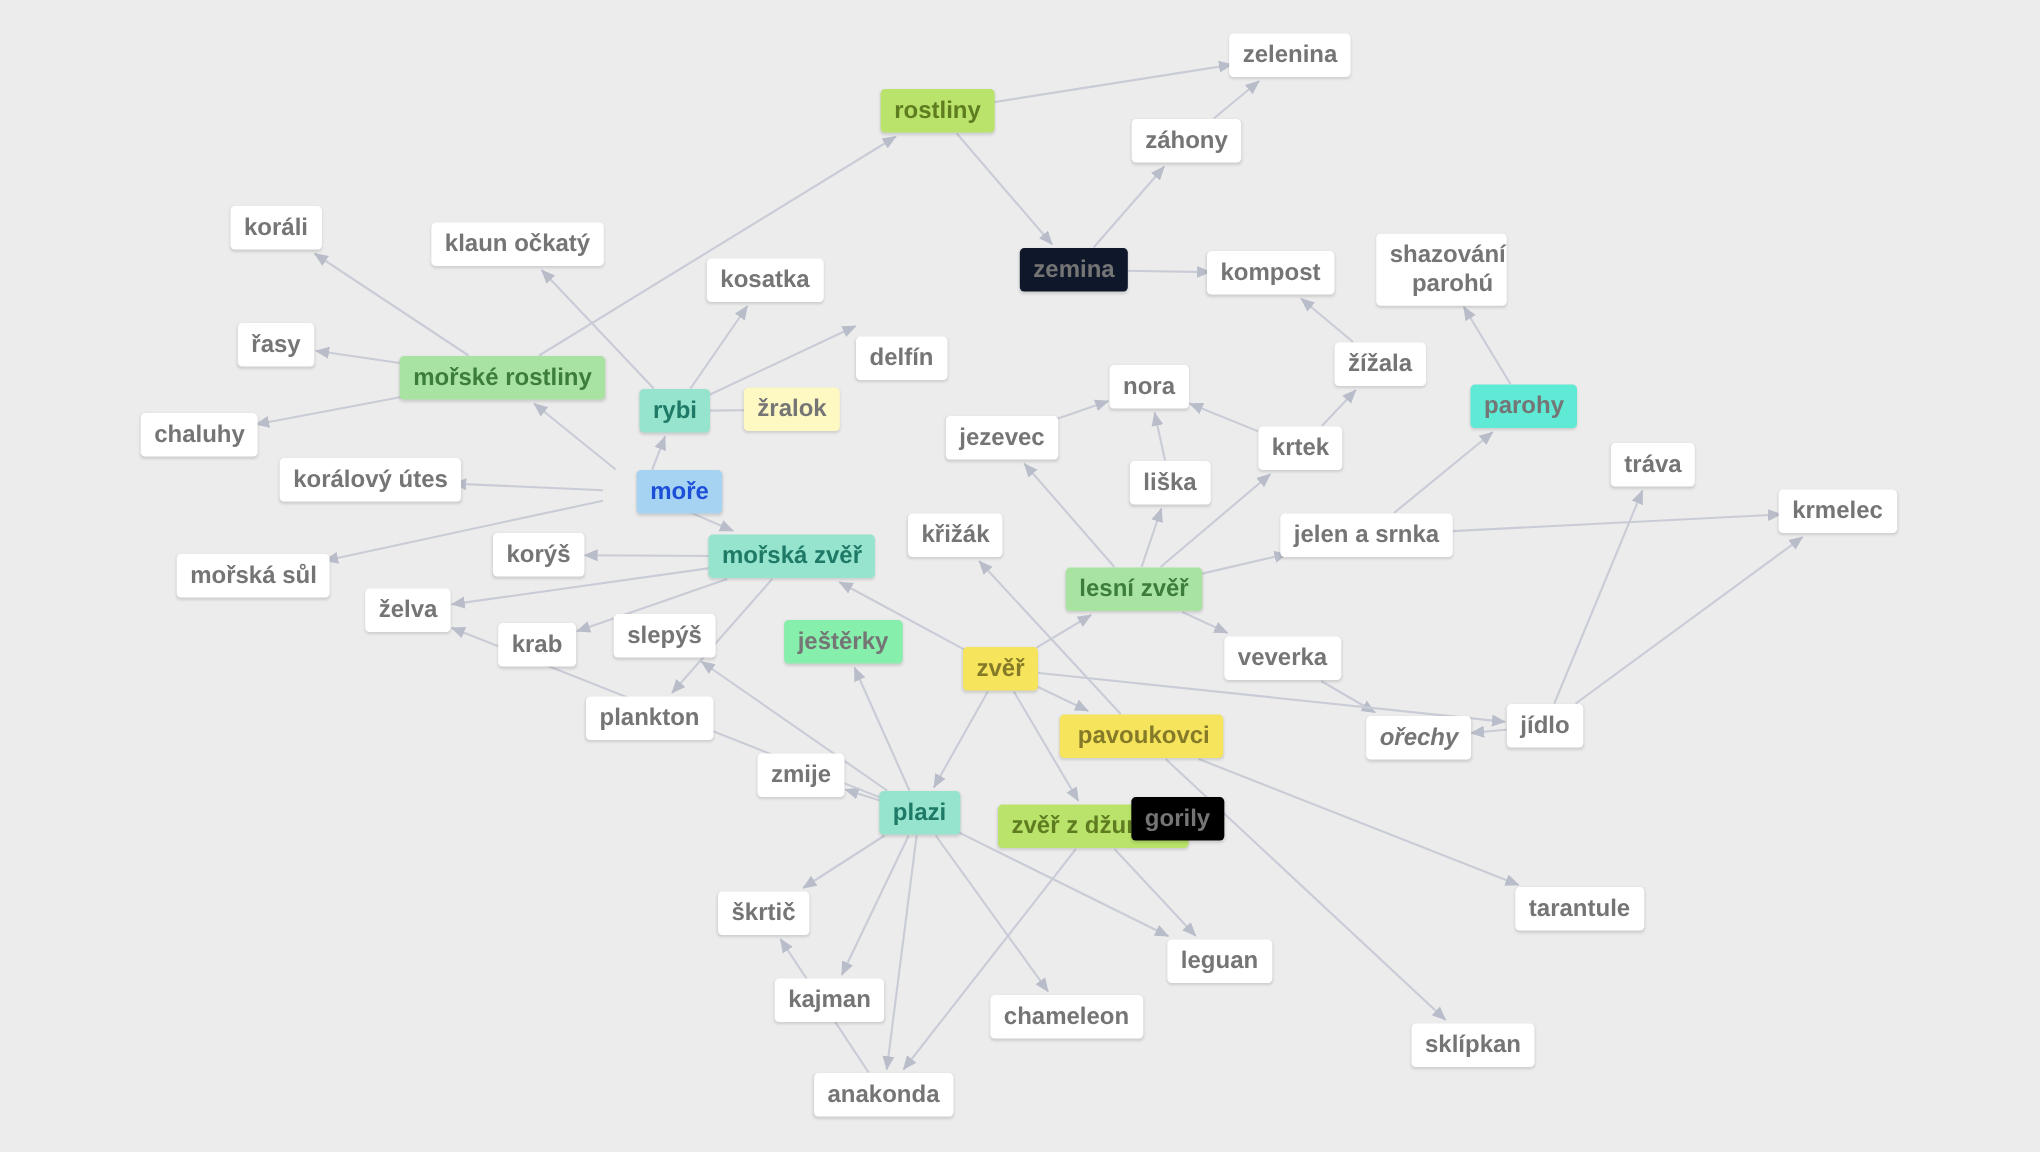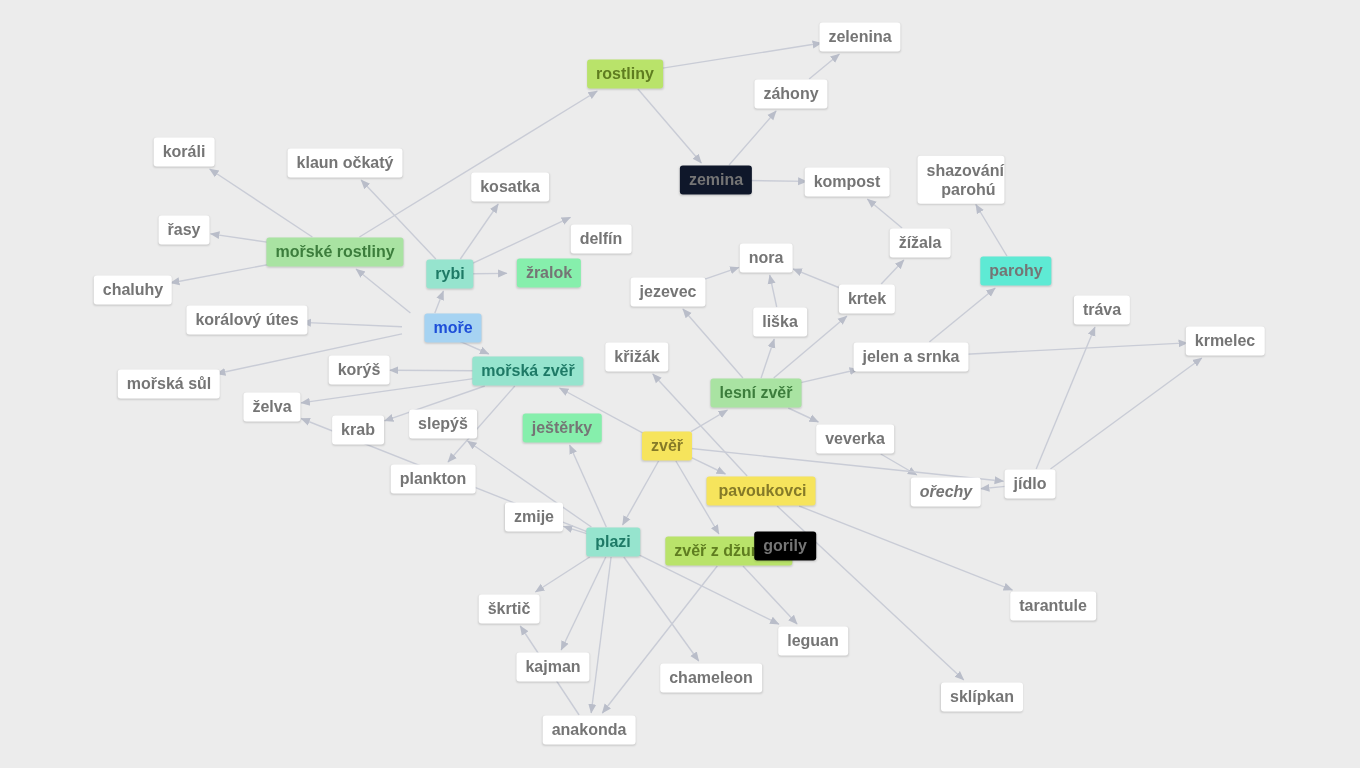--- a/index.html
+++ b/index.html
@@ -107,21 +107,21 @@
       <div class="node" style="background: rgb(255, 255, 255); color: rgb(117, 117, 117); left: 510px; top: 187px;">kosatka</div>
       <div class="node" style="background: #0f172a; color: rgb(117, 117, 117); left: 716px; top: 180px;">zemina</div>
       <div class="node" style="background: rgb(255, 255, 255); color: rgb(117, 117, 117); left: 847px; top: 182px;">kompost</div>
       <div class="node wrap" style="background: rgb(255, 255, 255); color: rgb(117, 117, 117); left: 961px; top: 180px;">shazování parohú</div>
       <div class="node" style="background: rgb(255, 255, 255); color: rgb(117, 117, 117); left: 601px; top: 203px; margin-top: 36px;">delfín</div>
       <div class="node" style="background: rgb(255, 255, 255); color: rgb(117, 117, 117); left: 184px; top: 230px;">řasy</div>
       <div class="node" style="background: rgb(255, 255, 255); color: rgb(117, 117, 117); left: 920px; top: 243px;">žížala</div>
       <div class="node" style="background: rgb(169, 227, 162); color: rgb(60, 125, 60); left: 335px; top: 252px;">mořské rostliny</div>
       <div class="node" style="background: rgb(255, 255, 255); color: rgb(117, 117, 117); left: 766px; top: 258px;">nora</div>
       <div class="node" style="background: rgb(150, 228, 206); color: rgb(30, 122, 102); left: 450px; top: 274px;">rybi</div>
-      <div class="node" style="background: #86efac; color: rgb(117, 117, 117); left: 549px; top: 273px;">žralok</div>
+      <div class="node" style="background: #fef9c3; color: rgb(117, 117, 117); left: 528px; top: 273px;">žralok</div>
       <div class="node" style="background: #5eead4; color: rgb(117, 117, 117); left: 1016px; top: 271px;">parohy</div>
       <div class="node" style="background: rgb(255, 255, 255); color: rgb(117, 117, 117); left: 133px; top: 290px;">chaluhy</div>
       <div class="node" style="background: rgb(255, 255, 255); color: rgb(117, 117, 117); left: 668px; top: 292px;">jezevec</div>
       <div class="node" style="background: rgb(255, 255, 255); color: rgb(117, 117, 117); left: 867px; top: 299px;">krtek</div>
       <div class="node" style="background: rgb(255, 255, 255); color: rgb(117, 117, 117); left: 1102px; top: 310px;">tráva</div>
       <div class="node" style="background: rgb(255, 255, 255); color: rgb(117, 117, 117); left: 247px; top: 320px;">korálový útes</div>
       <div class="node" style="background: rgb(255, 255, 255); color: rgb(117, 117, 117); left: 780px; top: 322px;">liška</div>
       <div class="node" style="background: rgb(166, 211, 242); color: #1d4ed8; left: 453px; top: 328px;">moře</div>
       <div class="node" style="background: rgb(255, 255, 255); color: rgb(117, 117, 117); left: 1225px; top: 341px;">krmelec</div>
       <div class="node" style="background: rgb(255, 255, 255); color: rgb(117, 117, 117); left: 911px; top: 357px;">jelen a srnka</div>

